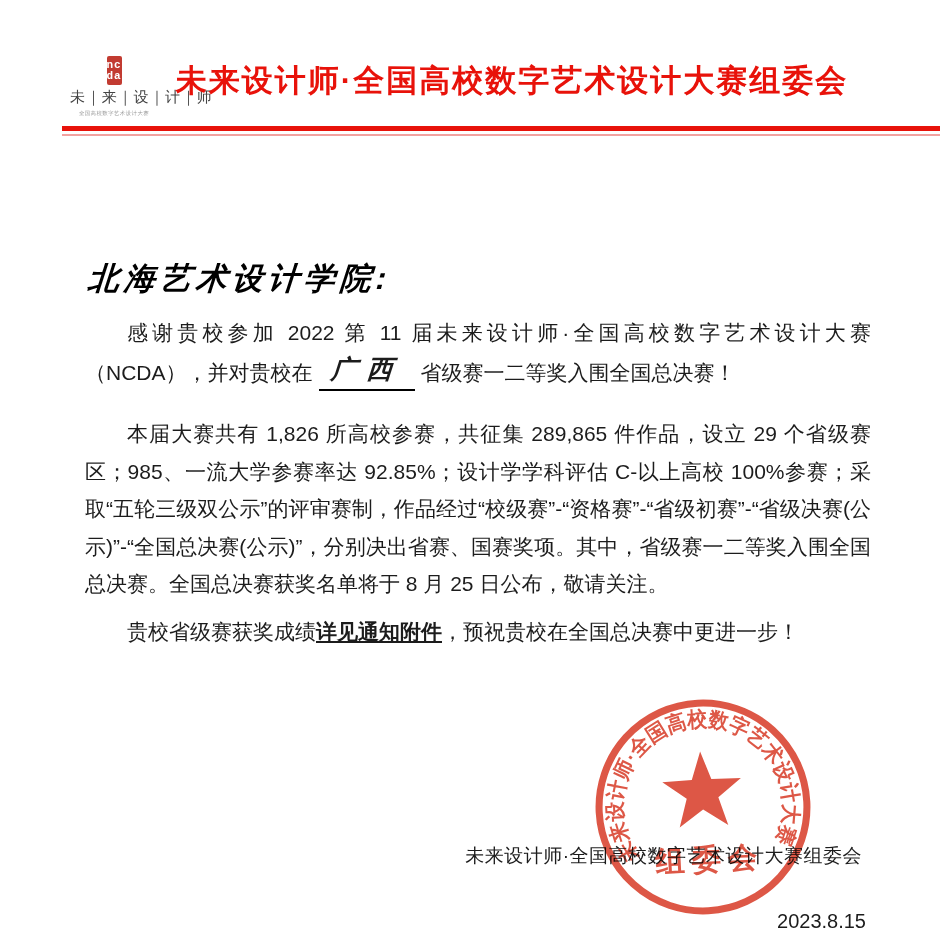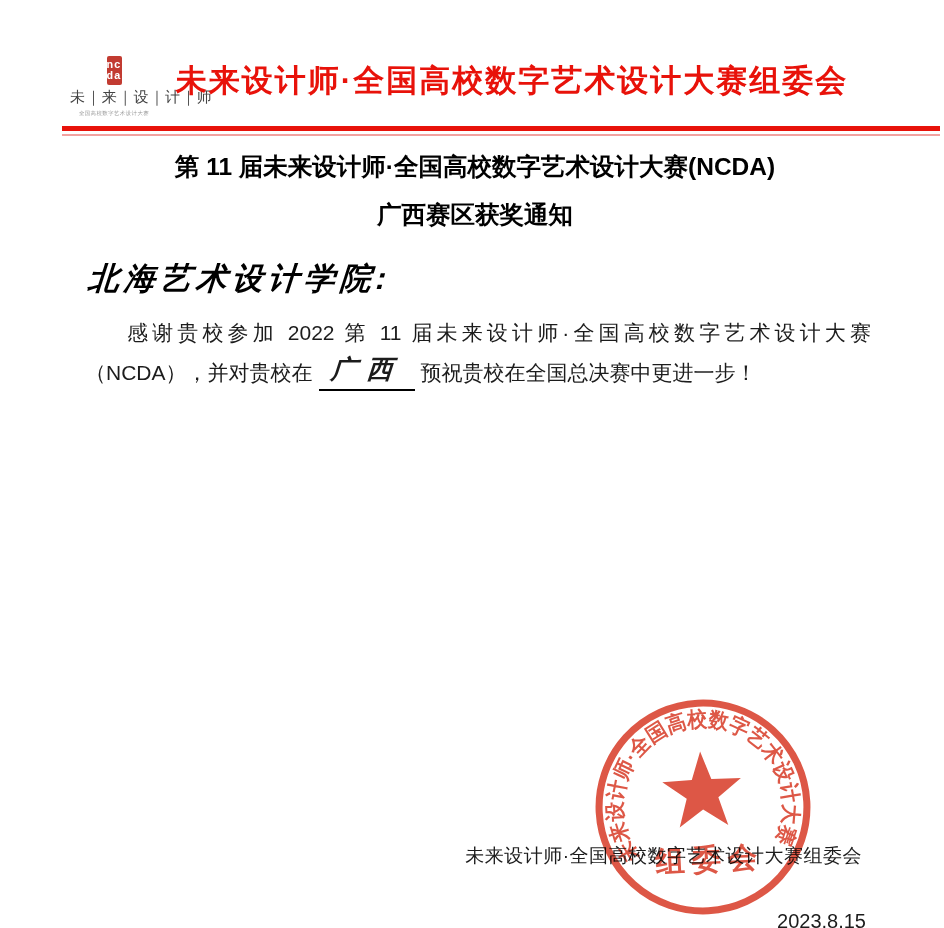--- a/index.html
+++ b/index.html
@@ -144,31 +144,29 @@
       </div>
       <div class="logo-name">未｜来｜设｜计｜师</div>
       <div class="logo-sub">全国高校数字艺术设计大赛</div>
     </div>
     <div class="header-title">未来设计师·全国高校数字艺术设计大赛组委会</div>
   </div>
 
   <div class="rule-thick"></div>
   <div class="rule-thin"></div>
 
-  <div class="doc-title">
-    <div class="doc-title-line1">第 11 届未来设计师·全国高校数字艺术设计大赛(NCDA)</div>
-    <div class="doc-title-line2">广西赛区获奖通知</div>
-  </div>
 
   <div class="salutation">北海艺术设计学院:</div>
 
   <div class="body-text">
-    <p><span>感谢贵校参加 2022 第 11 届未来设计师·全国高校数字艺术设计大赛（NCDA），并对贵校在</span><span class="blank"><span class="blank-value">广西</span></span><span>预祝贵校在全国总决赛中更进一步！</span></p>
+    <p><span>感谢贵校参加 2022 第 11 届未来设计师·全国高校数字艺术设计大赛（NCDA），并对贵校在</span><span class="blank"><span class="blank-value">广西</span></span><span>省级赛一二等奖入围全国总决赛！</span></p>
 
+    <p class="tight">本届大赛共有 1,826 所高校参赛，共征集 289,865 件作品，设立 29 个省级赛区；985、一流大学参赛率达 92.85%；设计学学科评估 C-以上高校 100%参赛；采取“五轮三级双公示”的评审赛制，作品经过“校级赛”-“资格赛”-“省级初赛”-“省级决赛(公示)”-“全国总决赛(公示)”，分别决出省赛、国赛奖项。其中，省级赛一二等奖入围全国总决赛。全国总决赛获奖名单将于 8 月 25 日公布，敬请关注。</p>
 
+    <p><span>贵校省级赛获奖成绩</span><span class="emph">详见通知附件</span><span>，预祝贵校在全国总决赛中更进一步！</span></p>
   </div>
 
   <div class="signature">未来设计师·全国高校数字艺术设计大赛组委会</div>
   <div class="date">2023.8.15</div>
 
   <div class="seal">
     <svg viewBox="0 0 220 220" xmlns="http://www.w3.org/2000/svg">
       <defs>
         <path id="sealArc" d="M 44.5,155.9 A 80,80 0 1 1 175.5,155.9" fill="none"></path>
       </defs>

